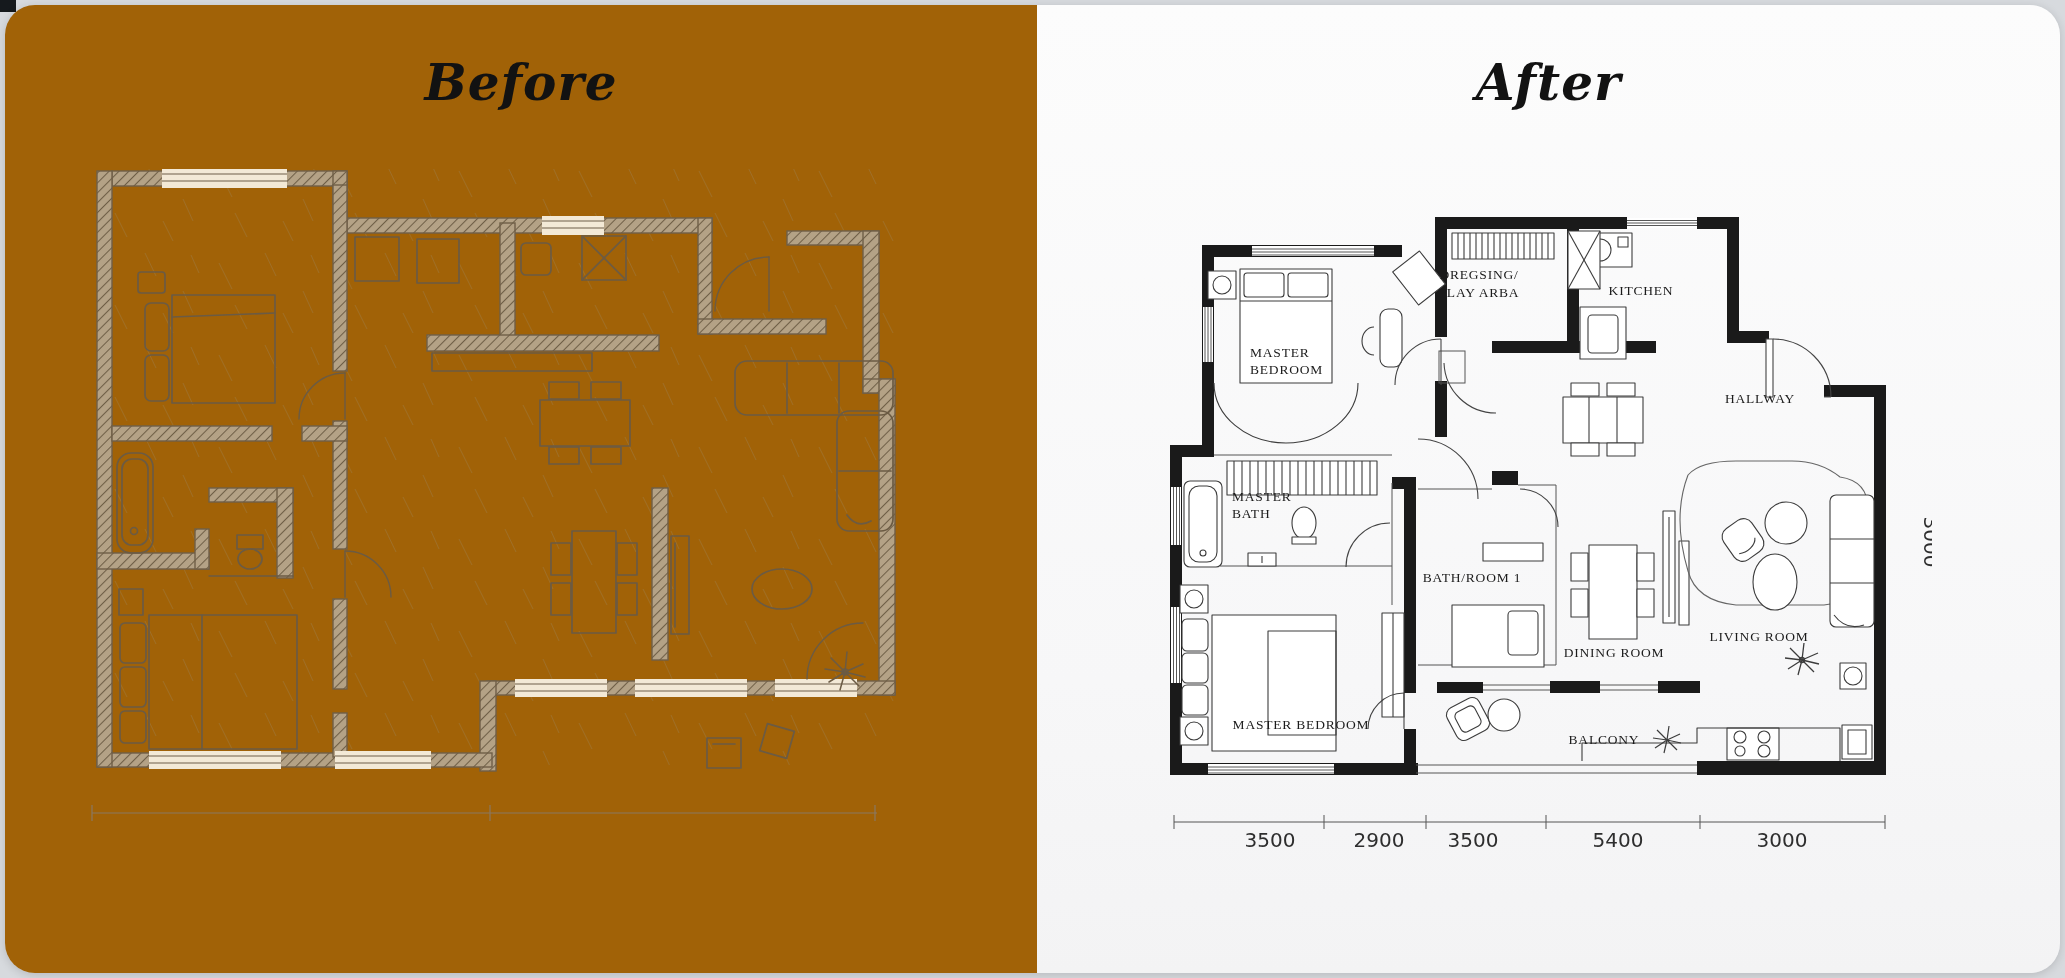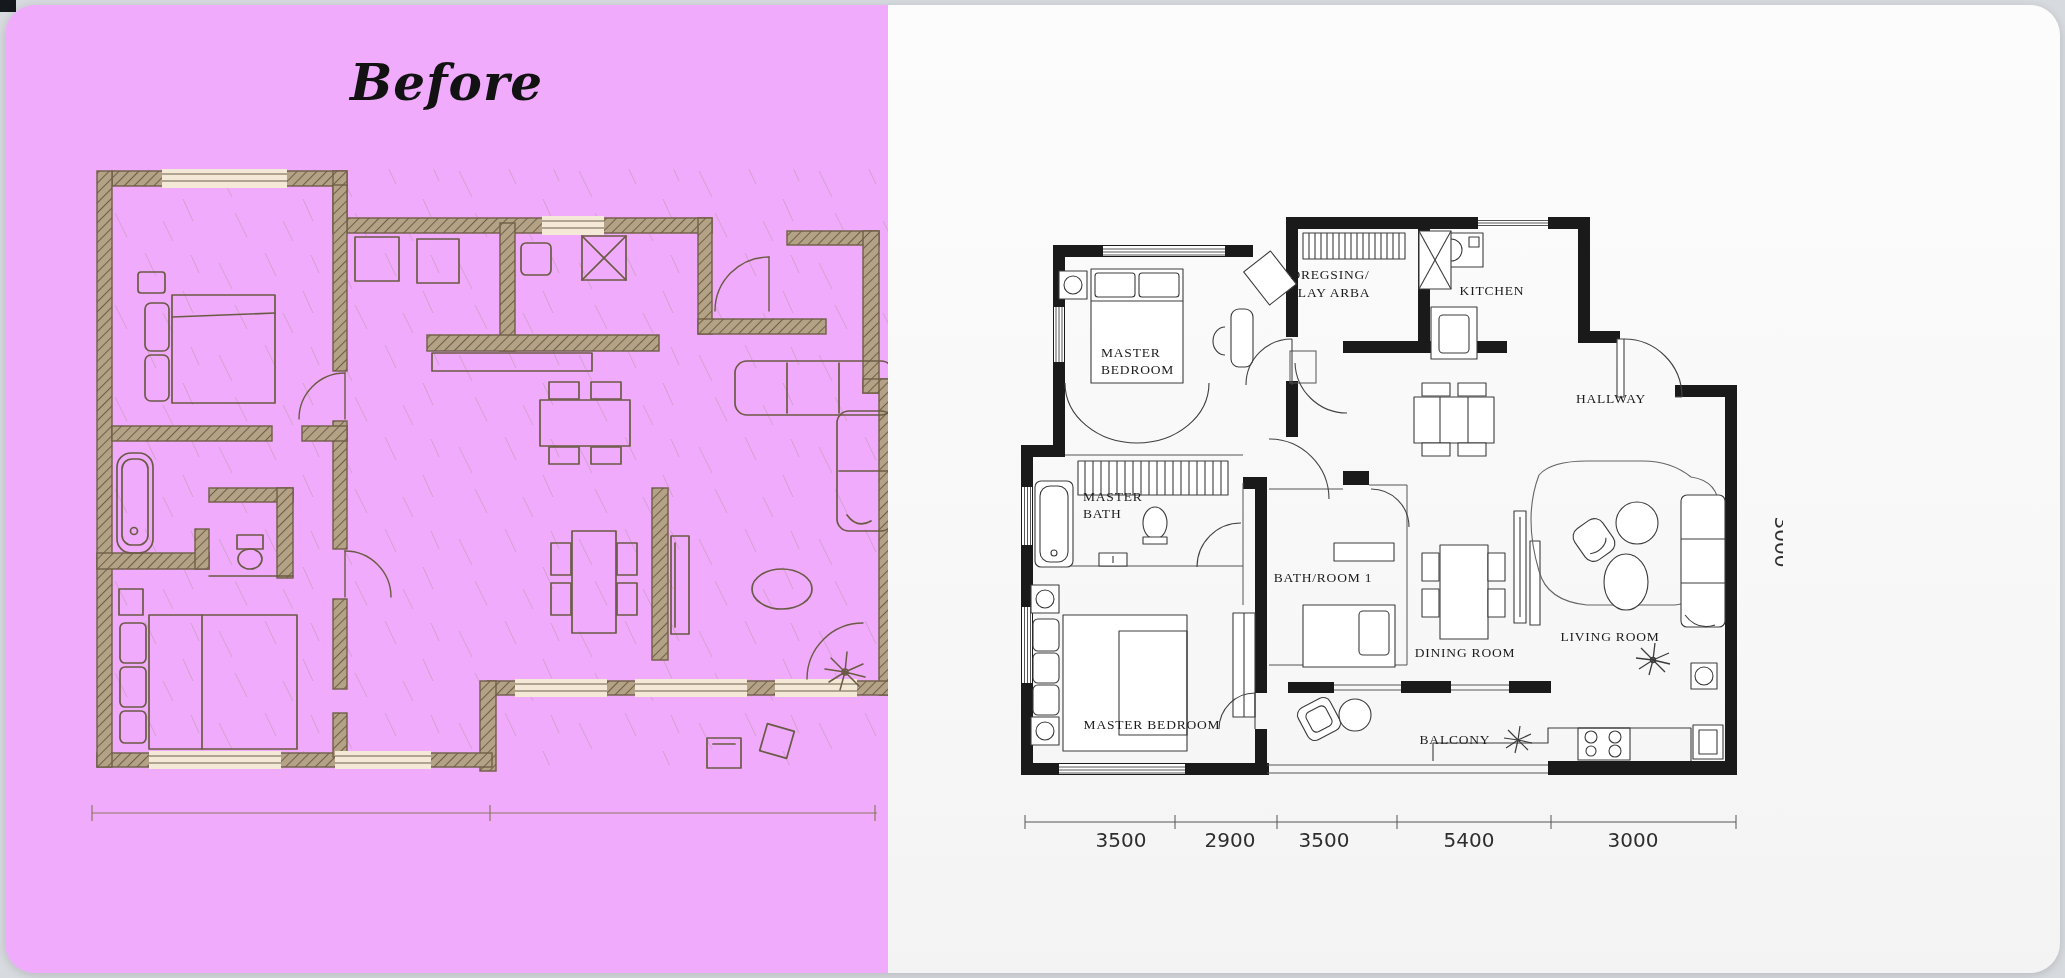--- a/index.html
+++ b/index.html
@@ -1,19 +1,19 @@
 <!DOCTYPE html>
 <html><head>
 <meta charset="utf-8">
 <style>
   html,body{margin:0;padding:0;background:#d7dade;font-family:"Liberation Sans",sans-serif;}
   .stage{position:relative;width:2065px;height:978px;background:#d7dade;overflow:hidden;}
   .card{position:absolute;left:5px;top:5px;right:5px;bottom:5px;border-radius:30px;overflow:hidden;display:flex;box-shadow:0 2px 10px rgba(0,0,0,.15);}
   .panel{position:relative;height:100%;}
-  .panel-before{width:883px;background:#f0abfc;}
+  .panel-before{width:1032px;background:#a16207;}
   .panel-after{flex:1;background:linear-gradient(180deg,#fcfcfc 0%,#f7f7f8 70%,#f3f3f4 100%);}
   .panel-title{position:absolute;top:48px;left:0;width:100%;text-align:center;
     font-family:"DejaVu Serif","Liberation Serif",serif;font-style:italic;font-weight:700;
     font-size:50px;letter-spacing:1px;color:#121212;}
   svg{position:absolute;}
   .room{font-family:"Liberation Serif",serif;font-size:13.5px;letter-spacing:.8px;fill:#1b1b1b;}
   .dim{font-family:"DejaVu Sans",sans-serif;font-size:20px;fill:#2e2e2e;}
   .corner-artifact{position:absolute;left:0;top:0;width:16px;height:12px;background:#15191d;}
 </style>
 </head>
@@ -185,20 +185,21 @@
         <g stroke="#8a7862" stroke-width="1.2">
           <line x1="5" y1="660" x2="790" y2="660"></line>
           <line x1="5" y1="652" x2="5" y2="668"></line>
           <line x1="403" y1="652" x2="403" y2="668"></line>
           <line x1="788" y1="652" x2="788" y2="668"></line>
         </g>
       </svg>
     </div>
 
     <div class="panel panel-after">
+      <div class="panel-title">After</div>
 
       <svg style="left:115px;top:140px;" width="780" height="720" viewBox="0 0 780 720">
 
         <g fill="#1a1a1a">
           <rect x="50" y="100" width="200" height="12"></rect>
           <rect x="50" y="100" width="12" height="212"></rect>
           <rect x="18" y="300" width="44" height="12"></rect>
           <rect x="18" y="300" width="12" height="330"></rect>
           <rect x="283" y="72" width="12" height="120"></rect>
           <rect x="283" y="236" width="12" height="56"></rect>

